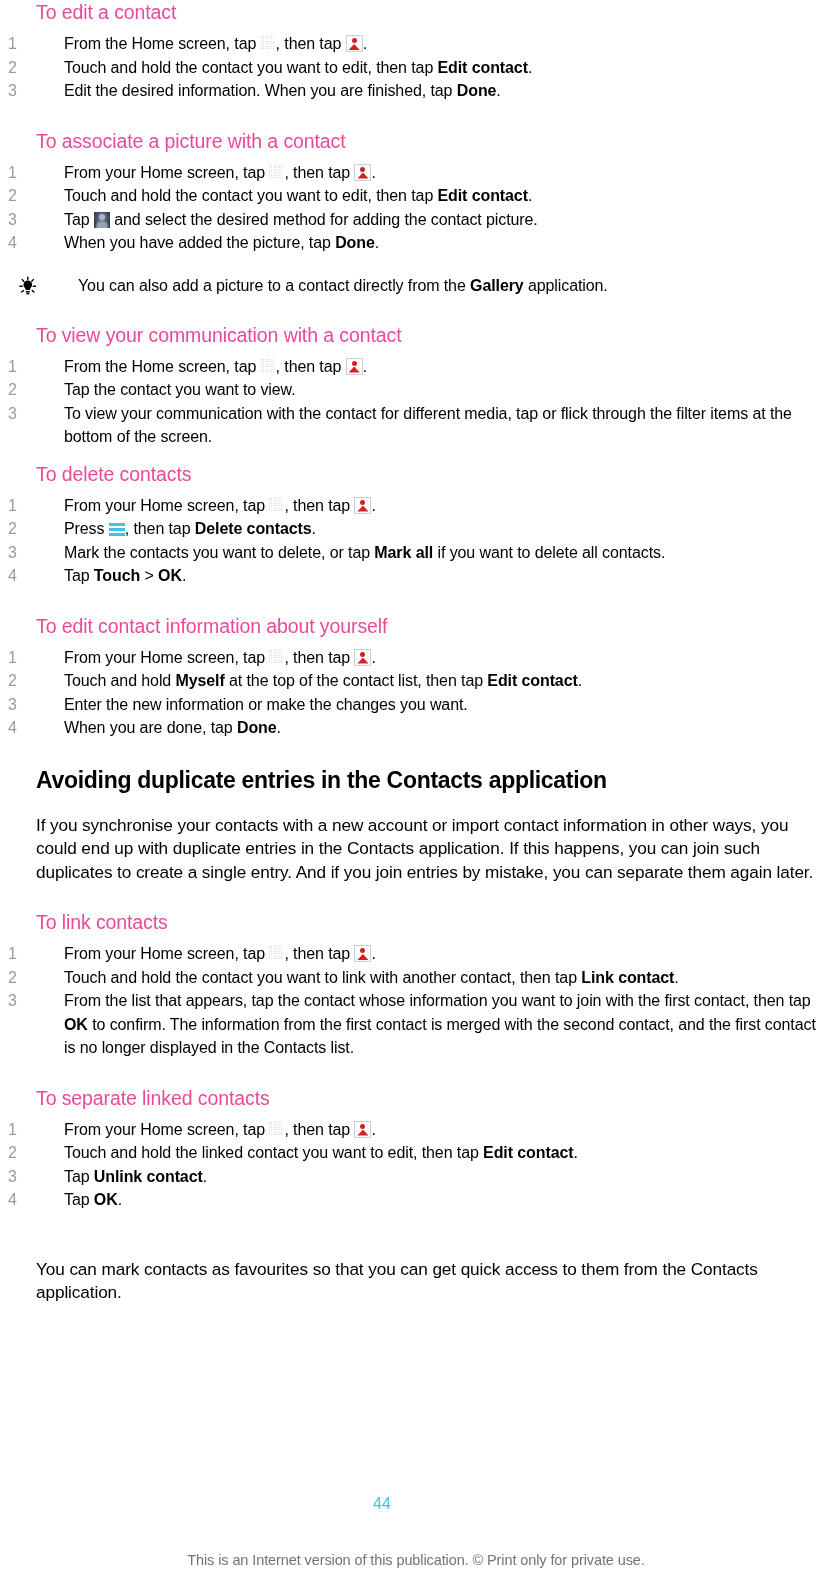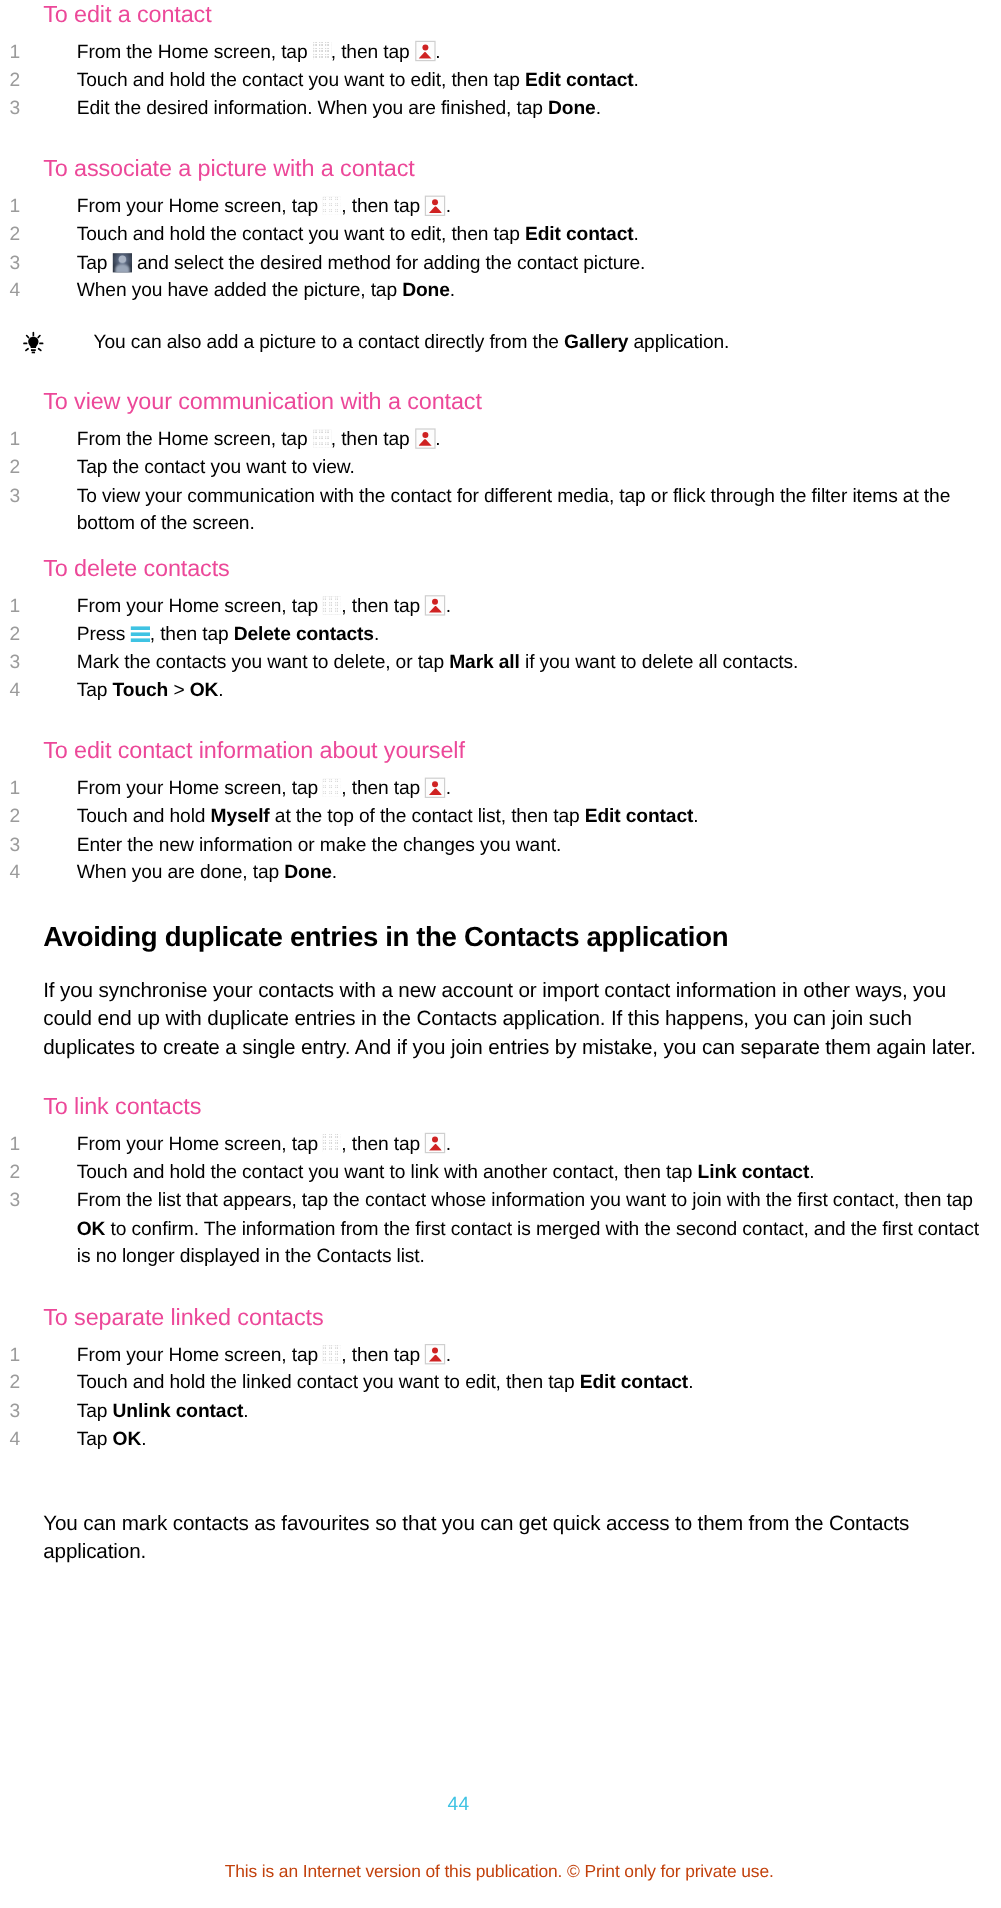--- a/index.html
+++ b/index.html
@@ -196,21 +196,21 @@
     color: #3FC3E3;
     font-size: 16px;
     letter-spacing: 0.2px;
   }
   .copyright {
     position: absolute;
     left: 0;
     top: 1552px;
     width: 832px;
     text-align: center;
-    color: #c2410c;
+    color: #737373;
     font-size: 14.5px;
     letter-spacing: -0.1px;
   }
 
   .sp-h  { height: 13px; }
   .sp-s  { height: 8px; }
   .sp-m  { height: 20px; }
   .sp-l  { height: 26px; }
 </style>
 </head>

